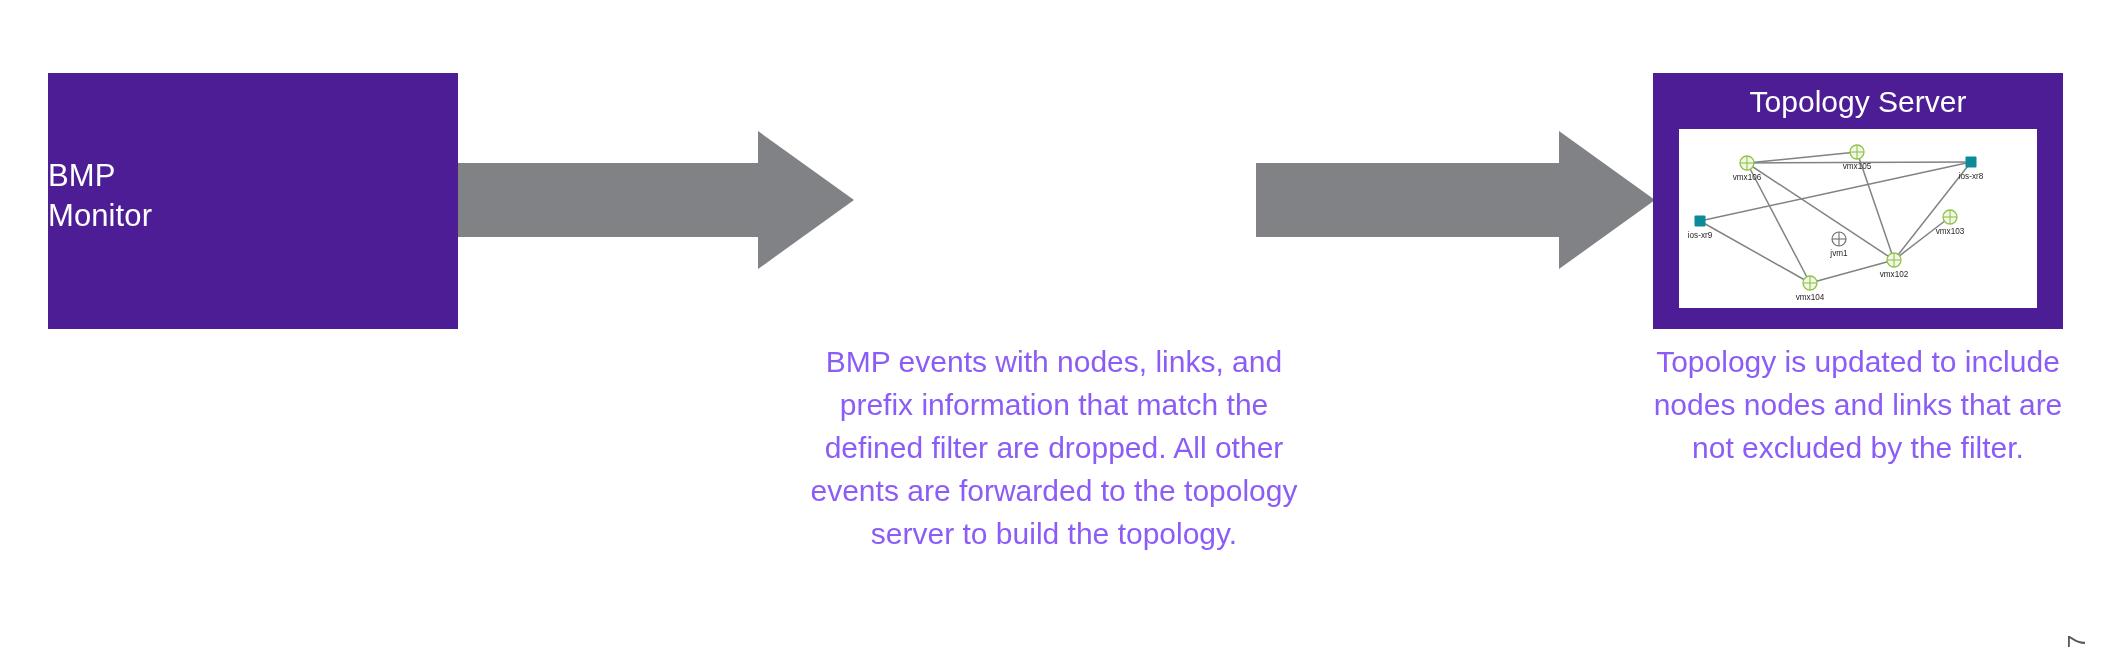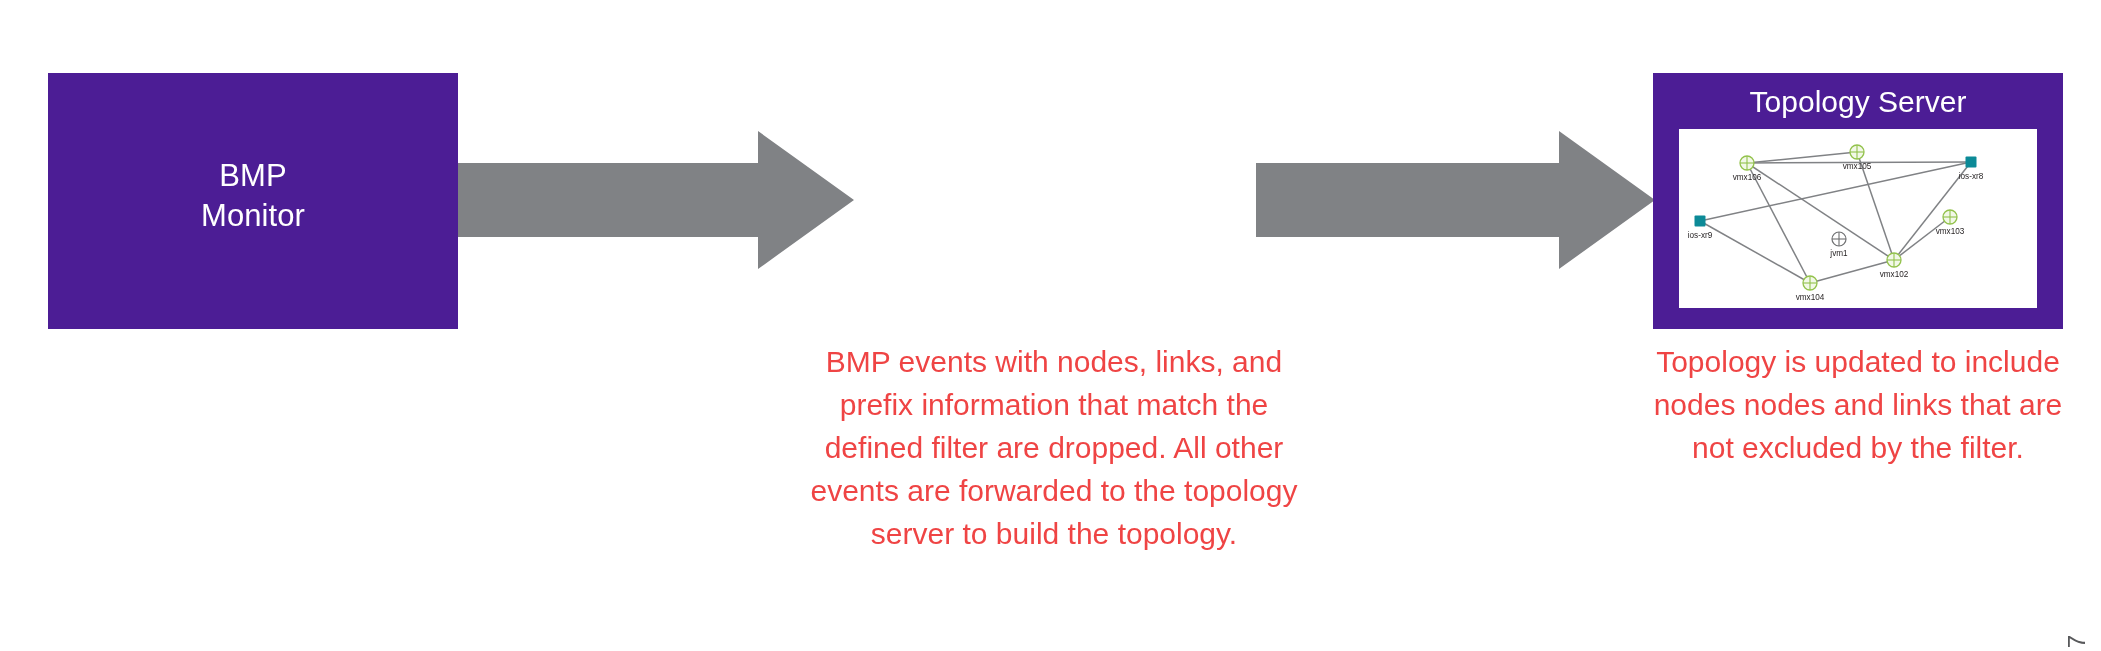--- a/index.html
+++ b/index.html
@@ -25,21 +25,21 @@
   .box {
     position: absolute;
     background: #4c1d95;
     box-sizing: border-box;
   }
   .box-label {
     position: absolute;
     left: 0;
     right: 0;
     color: #ffffff;
-    text-align: center;
+    text-align: left;
     font-size: 31px;
     line-height: 1.28;
     font-weight: 400;
     letter-spacing: 0.1px;
     white-space: pre-line;
   }
 
   
   #box-bmp {
     left: 48px;
@@ -139,21 +139,21 @@
     font-family: "Liberation Sans", sans-serif;
     font-size: 8.2px;
     fill: #231f20;
     text-anchor: middle;
   }
 
   
   .caption {
     position: absolute;
     text-align: center;
-    color: #ef4444;
+    color: #8b5cf6;
     font-size: 30px;
     line-height: 1.43;
     white-space: pre-line;
   }
   #caption-filter {
     left: 808px;
     top: 341px;
     width: 492px;
   }
   #caption-server {

